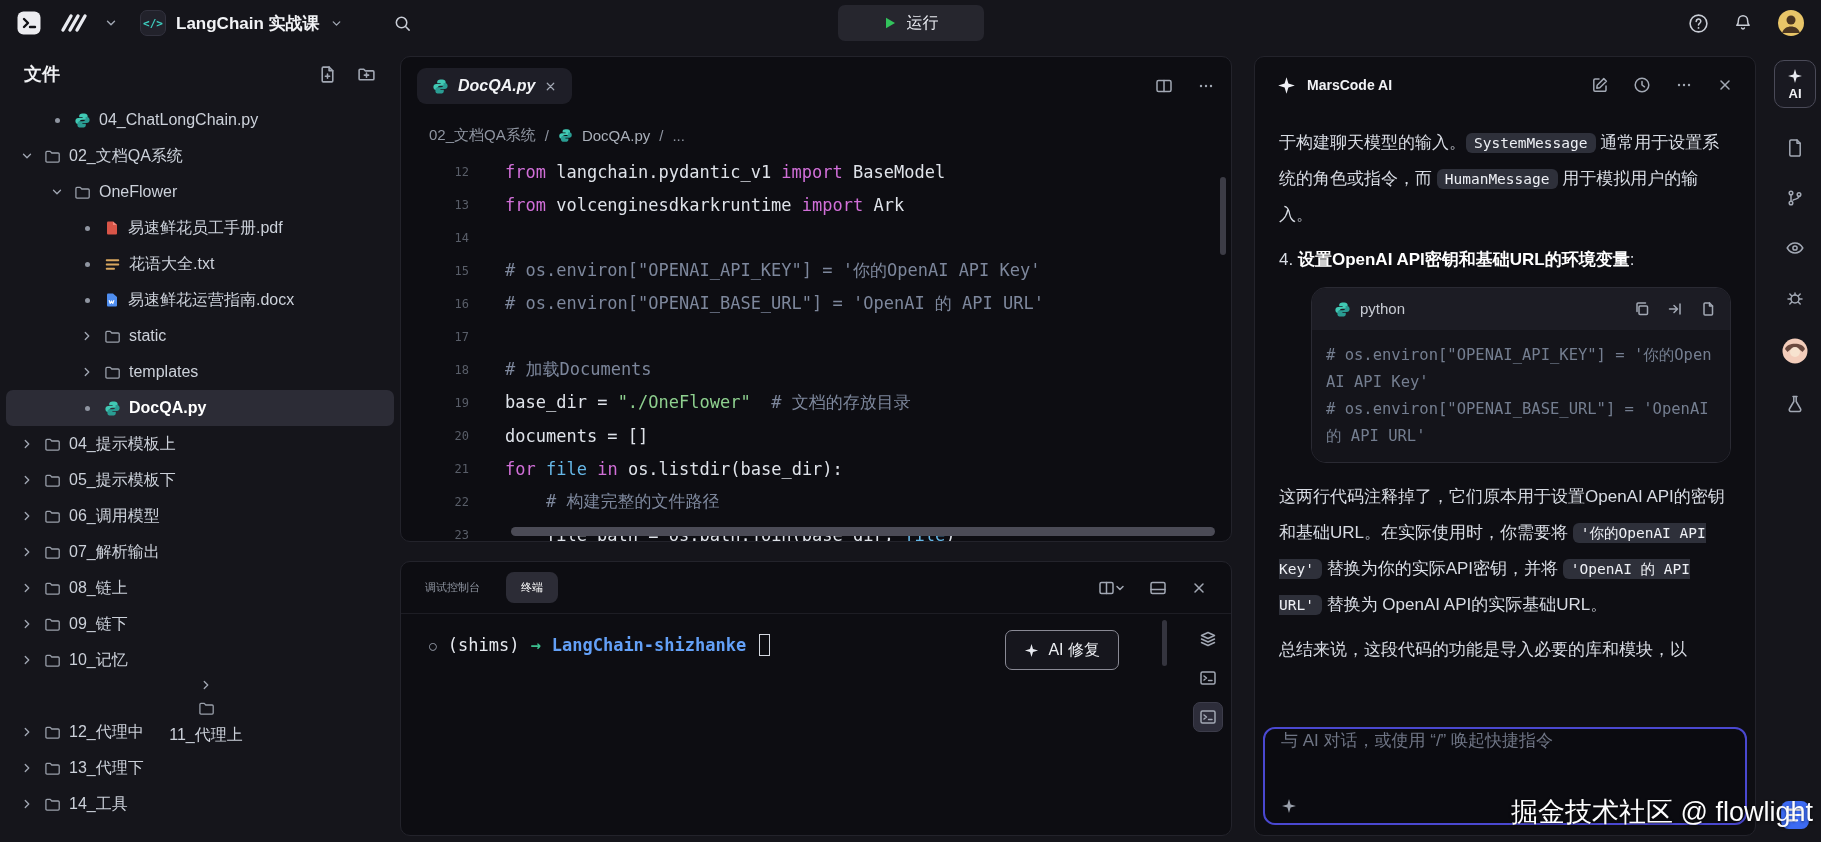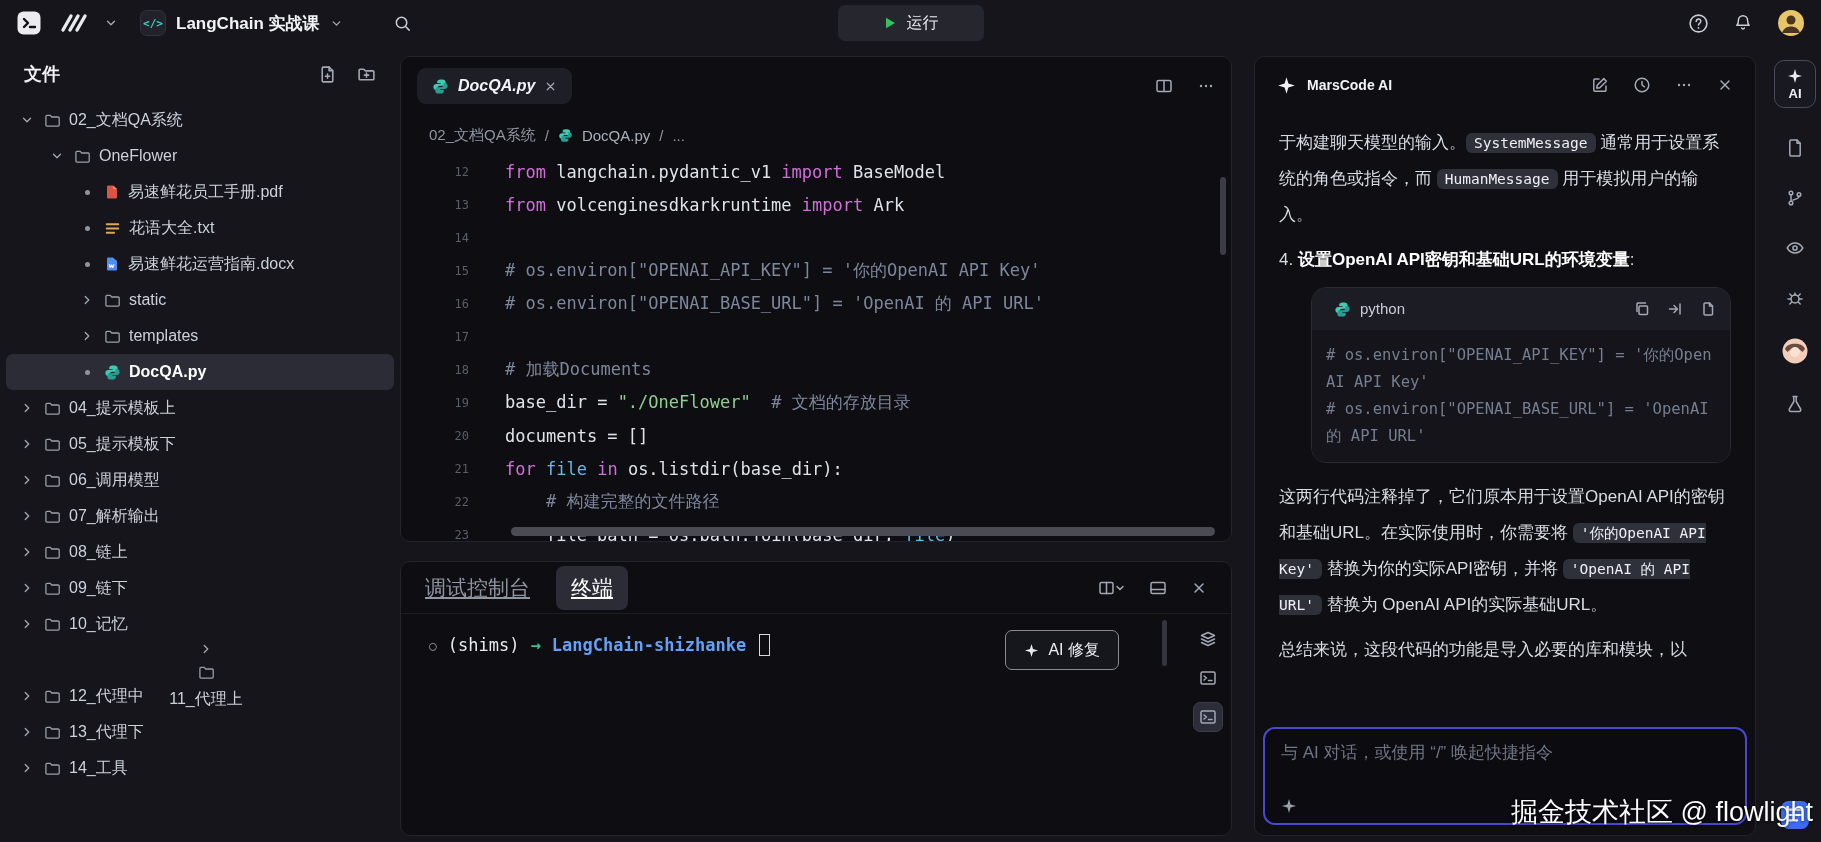--- a/index.html
+++ b/index.html
@@ -57,21 +57,21 @@
   .ln { width:104px; padding-right:36px; text-align:right; color:#595e69; flex:none; font-size:12px; }
   .ct { white-space:pre; }
   .tk-k { color:#d16fd8; } .tk-p { color:#dfe3ea; } .tk-c { color:#7d879c; }
   .tk-s { color:#8ed08f; } .tk-o { color:#dfe3ea; } .tk-b { color:#66b8e8; }
   .evscroll { position:absolute; right:5px; top:120px; width:6px; height:78px; background:#3c3c46; border-radius:3px; }
   .ehscroll { position:absolute; left:110px; right:16px; bottom:5px; height:9px; background:#4b4b56; border-radius:5px; }
 
   
   .terminal-card { left:400px; top:561px; width:832px; height:275px; }
   .ttabs { height:52px; display:flex; align-items:center; gap:26px; padding:0 24px; border-bottom:1px solid #1d1d24; }
-  .ttab { font-size:21px; color:#8f95a1; cursor:pointer;text-decoration:underline; }
+  .ttab { font-size:11px; color:#8f95a1; cursor:pointer; }
   .ttab.active { background:#2c2c36; color:#ffffff; padding:8px 15px; border-radius:8px; }
   .tbody { position:relative; padding:20px 28px; }
   .prompt { display:flex; align-items:center; gap:11px;
     font-family:"DejaVu Sans Mono","Liberation Mono",monospace; font-size:17px; }
   .psym { color:#8f95a1; font-size:13px; }
   .pvenv { color:#e6e9ef; }
   .parrow { color:#3cc08f; font-weight:700; }
   .ppath { color:#63a0f7; font-weight:700; }
   .pcursor { width:11px; height:22px; border:1.6px solid #d4d8e0; margin-left:2px; }
   .aifix { position:absolute; right:112px; top:16px; height:40px; padding:0 18px;
@@ -95,21 +95,21 @@
     font-family:"DejaVu Sans Mono","Liberation Mono",monospace; font-size:14.5px; color:#eef0f5; }
   .ai-code { margin:8px 0 16px 32px; border:1px solid #2a2a33; border-radius:15px; overflow:hidden; }
   .ai-code-h { height:42px; background:#1c1c24; display:flex; align-items:center; gap:9px; padding:0 14px;
     font-size:15px; color:#c8ccd4; }
   .ai-code-h .sp { flex:1; }
   .ai-code-h .ic { cursor:pointer; margin-left:8px; }
   .ai-code-b { background:#14141a; padding:12px 14px;
     font-family:"DejaVu Sans Mono","Liberation Mono",monospace; font-size:15.5px; line-height:27px;
     color:#747e90; white-space:pre-wrap; word-break:break-all; }
   .ai-input { position:absolute; left:8px; right:8px; bottom:10px; height:98px; background:#0b0b10;
-    border:2px solid #4a48d0; border-radius:12px; padding:12px 16px 30px; }
+    border:2px solid #4a48d0; border-radius:12px; padding:0 16px 30px; }
   .ai-input textarea { width:100%; height:100%; background:transparent; border:none; outline:none; resize:none;
     color:#d8dce4; font-size:17px; font-family:"Liberation Sans","DejaVu Sans",sans-serif; }
   .ai-input textarea::placeholder { color:#6f7585; }
   .ai-input .ic { position:absolute; left:16px; bottom:9px; }
 
   
   .abar { position:absolute; right:0; top:46px; width:52px; bottom:0; display:flex; flex-direction:column;
     align-items:center; padding:14px 0 8px; gap:30px; }
   .ab-badge { width:42px; height:48px; border:1px solid #4a4a58; border-radius:10px; background:#191921;
     display:flex; flex-direction:column; align-items:center; justify-content:center; gap:2px; cursor:pointer; }
@@ -205,20 +205,32 @@
         </span>
         <span class="ic">
           <svg width="19" height="19" viewBox="0 0 18 18">
             <path d="M2 5c0-.6.4-1 1-1h3.4L8 5.6h7c.6 0 1 .4 1 1V13c0 .6-.4 1-1 1H3a1 1 0 0 1-1-1z" stroke="#a2a8b4" stroke-width="1.5" fill="none" stroke-linecap="round" stroke-linejoin="round"></path>
             <path d="M9 7.6v4M7 9.6h4" stroke="#a2a8b4" stroke-width="1.5" fill="none" stroke-linecap="round" stroke-linejoin="round"></path>
           </svg>
         </span>
       </span>
   </div>
   <div id="file-tree">
+      <div class="tree-row" style="padding-left: 42px;">
+        <span class="lead">
+          <span class="dot"></span>
+        </span>
+        <span class="ic">
+          <svg width="17" height="17" viewBox="0 0 16 16">
+            <path d="M7.9 1.3c-1.9 0-3 .9-3 2.2v1.4h3.2v.7H3.9c-1.4 0-2.6 1.1-2.6 2.9 0 1.8 1.1 2.9 2.5 2.9h1.3V9.7c0-1.3 1.1-2.3 2.4-2.3h3.2c1.2 0 2.1-1 2.1-2.2V3.5c0-1.3-1.2-2.2-3-2.2z" fill="#41c9b4"></path>
+            <path d="M8.1 14.7c1.9 0 3-.9 3-2.2v-1.4H7.9v-.7h4.2c1.4 0 2.6-1.1 2.6-2.9 0-1.8-1.1-2.9-2.5-2.9h-1.3v1.7c0 1.3-1.1 2.3-2.4 2.3H5.3c-1.2 0-2.1 1-2.1 2.2v1.7c0 1.3 1.2 2.2 2.9 2.2z" fill="#2a9d93"></path>
+          </svg>
+        </span>
+        <span>04_ChatLongChain.py</span>
+      </div>
       <div class="tree-row" style="padding-left: 12px;">
         <span class="lead">
           <svg width="14" height="14" viewBox="0 0 16 16">
             <path d="M4 6l4 4 4-4" stroke="#a2a8b4" stroke-width="1.5" fill="none" stroke-linecap="round" stroke-linejoin="round"></path>
           </svg>
         </span>
         <span class="ic">
           <svg width="17" height="17" viewBox="0 0 16 16">
             <path d="M1.8 4.2c0-.6.4-1 1-1h3.1l1.4 1.5h6c.6 0 1 .4 1 1v6.6c0 .6-.4 1-1 1H2.8c-.6 0-1-.4-1-1z" stroke="#9aa0ab" stroke-width="1.2" fill="none" stroke-linejoin="round"></path>
           </svg>

